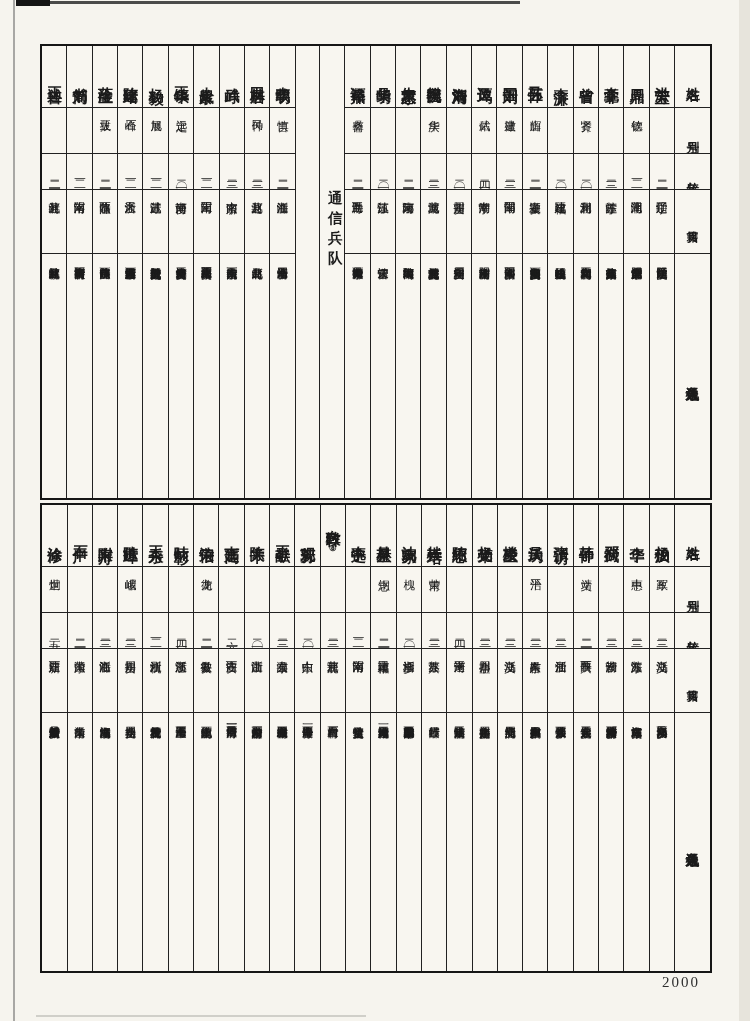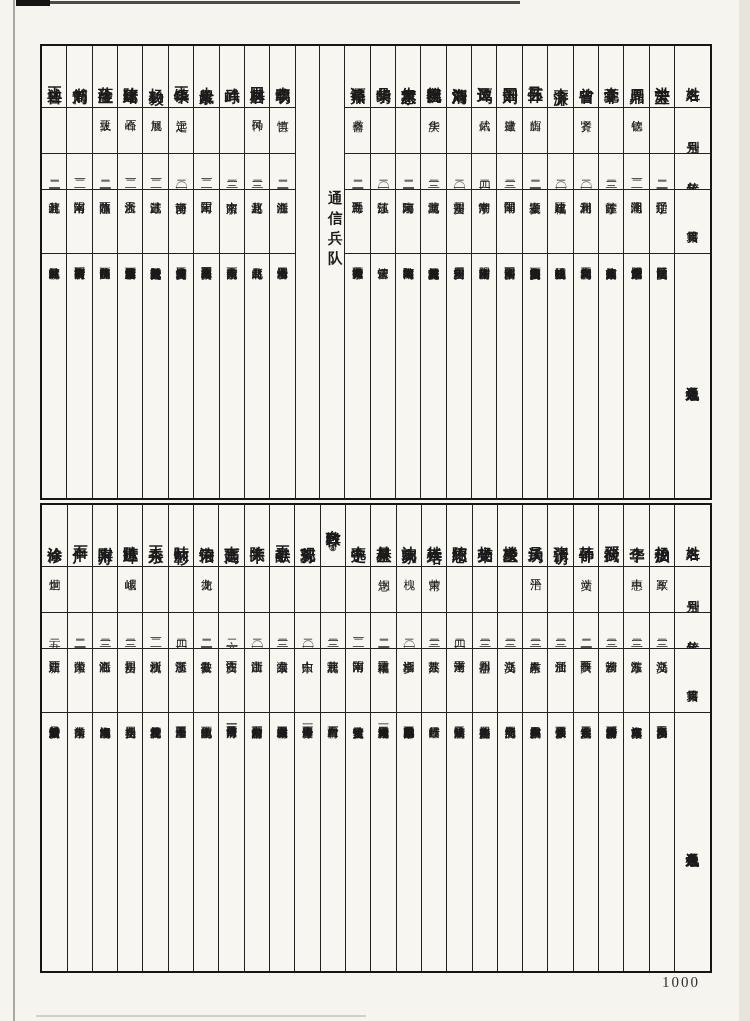--- a/index.html
+++ b/index.html
@@ -434,14 +434,14 @@
       </div>
       <div class="col">
         <div class="cell name-cell">涂修</div>
         <div class="cell alias-cell">世炯</div>
         <div class="cell age-cell">二五</div>
         <div class="cell native-cell">江西新建</div>
         <div class="cell address-cell">南昌广外煤炭坡涂帮船业公所转</div>
       </div>
     </div>
 
-  <div class="page-number">1000</div>
+  <div class="page-number">2000</div>
 </div>
 
 </body></html>

